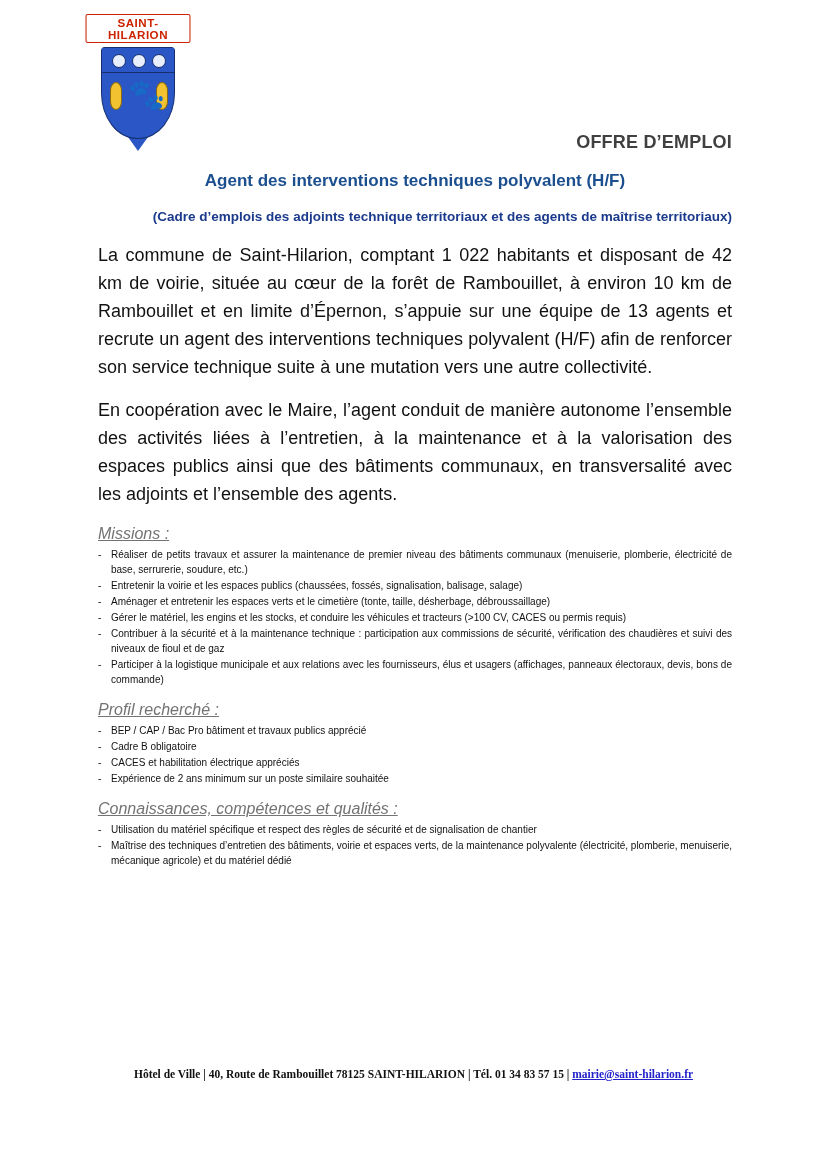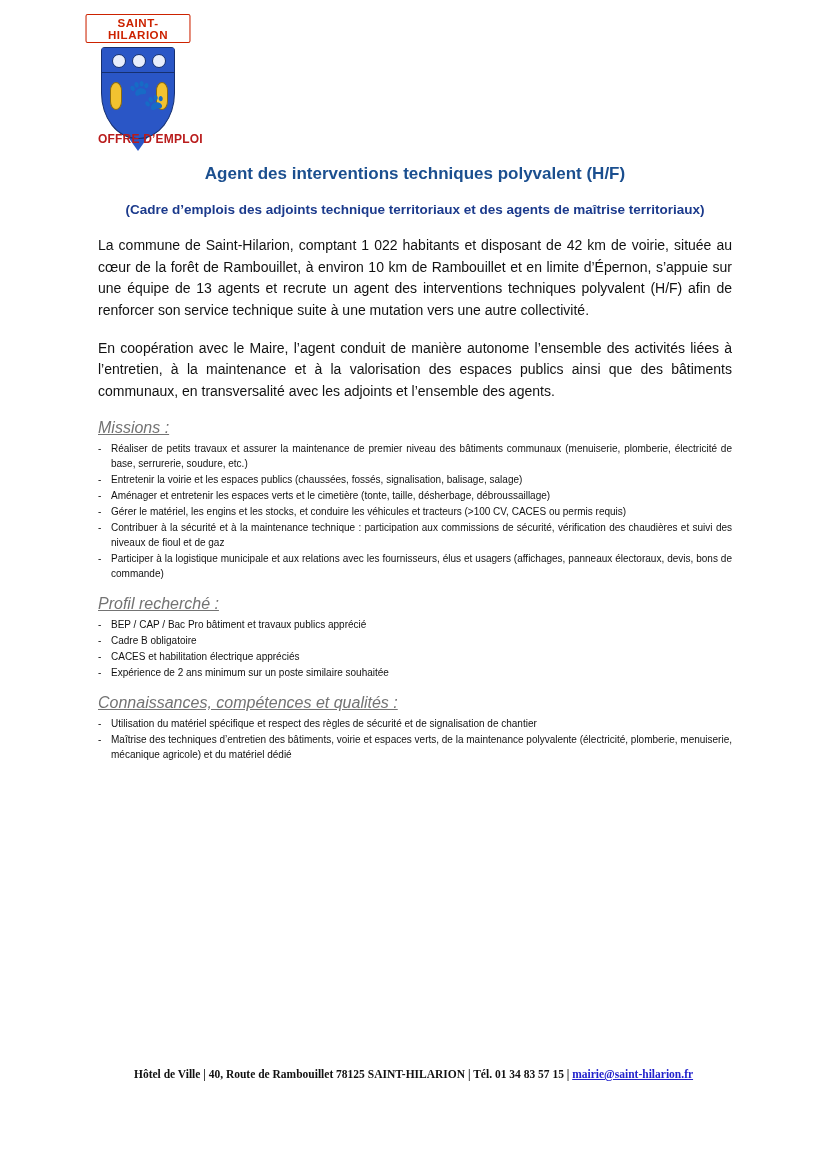--- a/index.html
+++ b/index.html
@@ -105,45 +105,45 @@
 
   
   .content {
     position: absolute;
     left: 98px;
     top: 132px;
     width: 634px;
   }
 
   .doc-title {
-    text-align: left;
-    color: #b91c1c;
-    font-weight: bold;
-    font-size: 12px;
+    text-align: right;
+    color: #404040;
+    font-weight: bold;
+    font-size: 18px;
     letter-spacing: 0.2px;
     margin: 0 0 18px 0;
   }
   .doc-subtitle {
     text-align: center;
     color: #1b4f8f;
     font-weight: bold;
     font-size: 17px;
     margin: 0 0 18px 0;
   }
   .doc-frame {
-    text-align: center;
+    text-align: right;
     color: #1b3a8c;
     font-weight: bold;
     font-size: 13.5px;
     margin: 0 0 18px 0;
   }
 
   p.para {
     margin: 0 0 16px 0;
-    font-size: 14px;
+    font-size: 18px;
     line-height: 1.55;
     text-align: justify;
     color: #111111;
   }
 
   h3.section {
     font-size: 16px;
     font-weight: normal;
     font-style: italic;
     text-decoration: underline;

